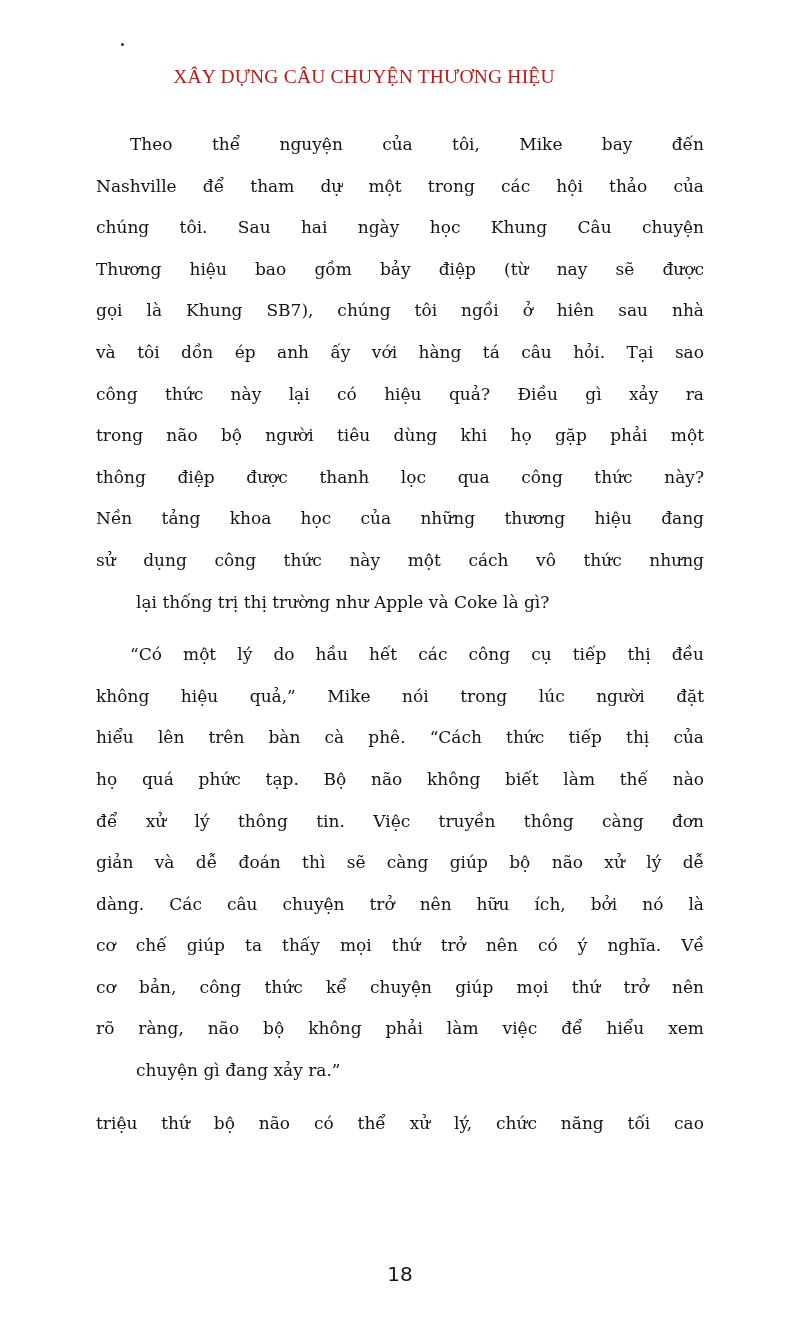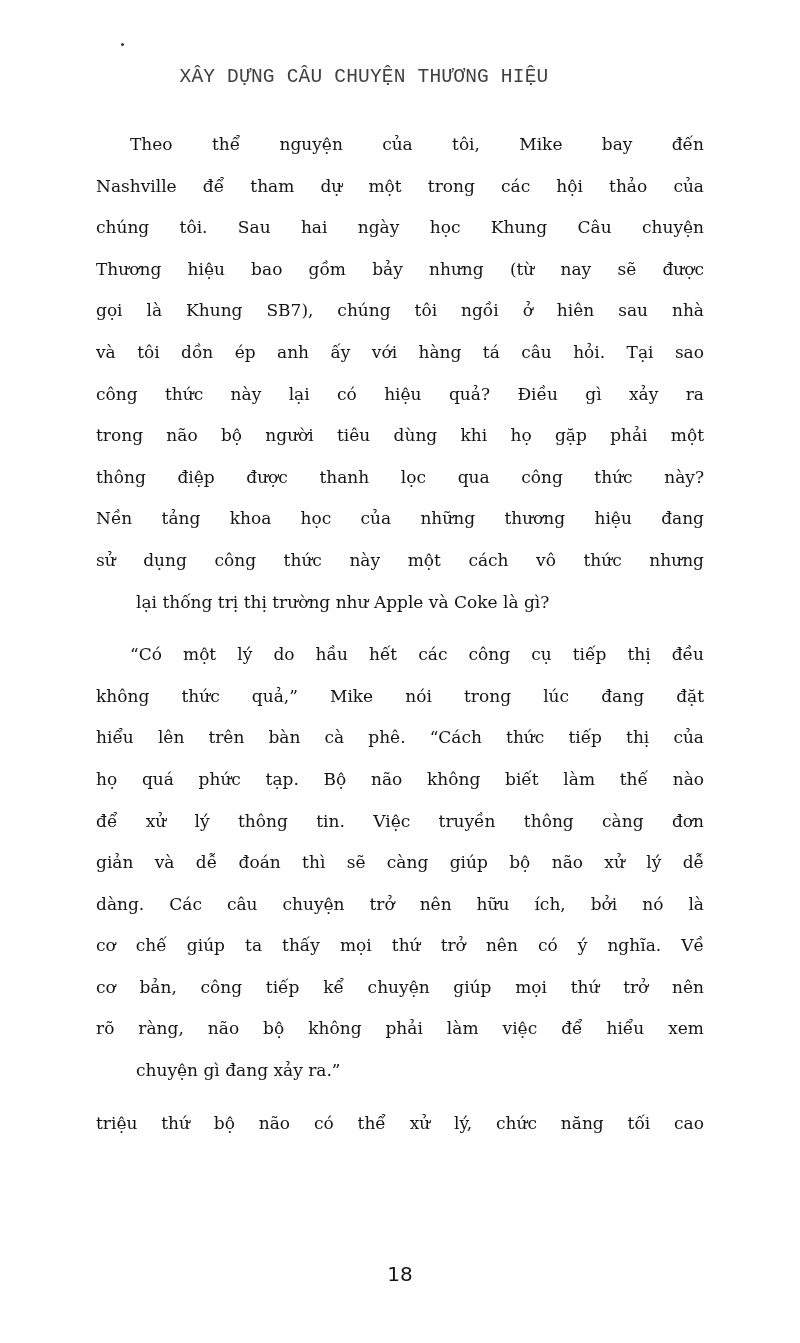--- a/index.html
+++ b/index.html
@@ -29,24 +29,24 @@
       height: 3px;
       border-radius: 50%;
       background: #333;
     }
     .running-header {
       position: absolute;
       top: 66px;
       left: 0;
       width: 728px;
       text-align: center;
-      font-family: Liberation Mono, monospace;
+      font-family: Liberation Serif, serif;
       font-size: 19.5px;
       letter-spacing: 0.2px;
-      color: #404040;
+      color: #b91c1c;
     }
     .body-text {
       position: absolute;
       left: 96px;
       top: 124px;
       width: 608px;
       font-family: "DejaVu Serif", serif;
       font-size: 17px;
       color: #141414;
     }
@@ -97,41 +97,41 @@
   <span class="speck"></span>
 
   <div class="running-header">XÂY DỰNG CÂU CHUYỆN THƯƠNG HIỆU</div>
 
   <div class="body-text">
 
     <div class="para">
       <span class="line first"><span class="line-inner">Theo thể nguyện của tôi, Mike bay đến</span></span>
       <span class="line"><span class="line-inner">Nashville để tham dự một trong các hội thảo của</span></span>
       <span class="line"><span class="line-inner">chúng tôi. Sau hai ngày học Khung Câu chuyện</span></span>
-      <span class="line"><span class="line-inner">Thương hiệu bao gồm bảy nhưng (từ nay sẽ được</span></span>
+      <span class="line"><span class="line-inner">Thương hiệu bao gồm bảy điệp (từ nay sẽ được</span></span>
       <span class="line"><span class="line-inner">gọi là Khung SB7), chúng tôi ngồi ở hiên sau nhà</span></span>
       <span class="line"><span class="line-inner">và tôi dồn ép anh ấy với hàng tá câu hỏi. Tại sao</span></span>
       <span class="line"><span class="line-inner">công thức này lại có hiệu quả? Điều gì xảy ra</span></span>
       <span class="line"><span class="line-inner">trong não bộ người tiêu dùng khi họ gặp phải một</span></span>
       <span class="line"><span class="line-inner">thông điệp được thanh lọc qua công thức này?</span></span>
       <span class="line"><span class="line-inner">Nền tảng khoa học của những thương hiệu đang</span></span>
       <span class="line"><span class="line-inner">sử dụng công thức này một cách vô thức nhưng</span></span>
       <span class="line last"><span class="line-inner">lại thống trị thị trường như Apple và Coke là gì?</span></span>
     </div>
 
     <div class="para">
       <span class="line first"><span class="line-inner">“Có một lý do hầu hết các công cụ tiếp thị đều</span></span>
-      <span class="line"><span class="line-inner">không thức quả,” Mike nói trong lúc đang đặt</span></span>
+      <span class="line"><span class="line-inner">không hiệu quả,” Mike nói trong lúc người đặt</span></span>
       <span class="line"><span class="line-inner">hiểu lên trên bàn cà phê. “Cách thức tiếp thị của</span></span>
       <span class="line"><span class="line-inner">họ quá phức tạp. Bộ não không biết làm thế nào</span></span>
       <span class="line"><span class="line-inner">để xử lý thông tin. Việc truyền thông càng đơn</span></span>
       <span class="line"><span class="line-inner">giản và dễ đoán thì sẽ càng giúp bộ não xử lý dễ</span></span>
       <span class="line"><span class="line-inner">dàng. Các câu chuyện trở nên hữu ích, bởi nó là</span></span>
       <span class="line"><span class="line-inner">cơ chế giúp ta thấy mọi thứ trở nên có ý nghĩa. Về</span></span>
-      <span class="line"><span class="line-inner">cơ bản, công tiếp kể chuyện giúp mọi thứ trở nên</span></span>
+      <span class="line"><span class="line-inner">cơ bản, công thức kể chuyện giúp mọi thứ trở nên</span></span>
       <span class="line"><span class="line-inner">rõ ràng, não bộ không phải làm việc để hiểu xem</span></span>
       <span class="line last"><span class="line-inner">chuyện gì đang xảy ra.”</span></span>
     </div>
 
     <div class="para">
       <span class="line"><span class="line-inner">triệu thứ bộ não có thể xử lý, chức năng tối cao</span></span>
     </div>
 
   </div>
 

